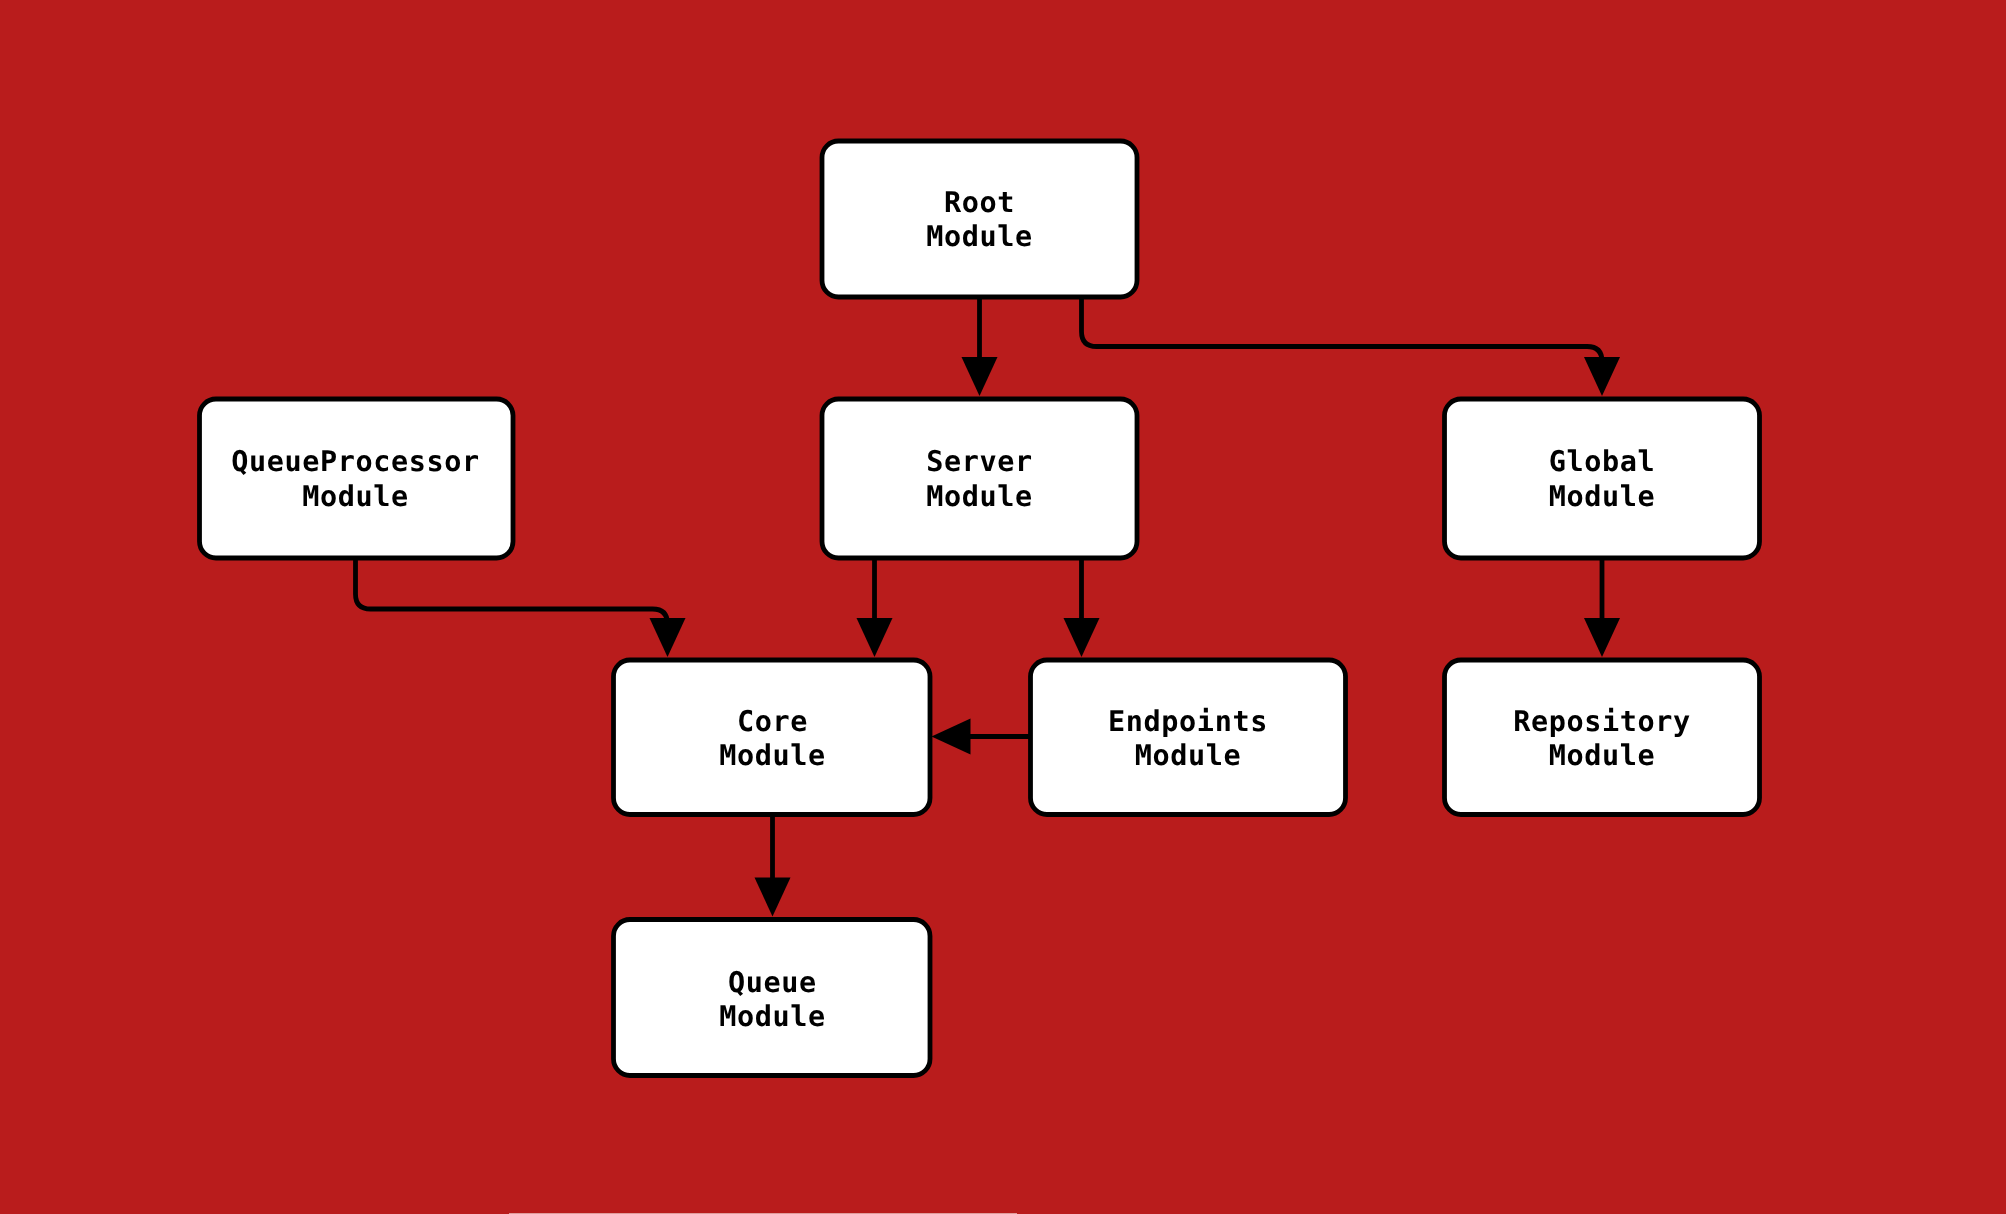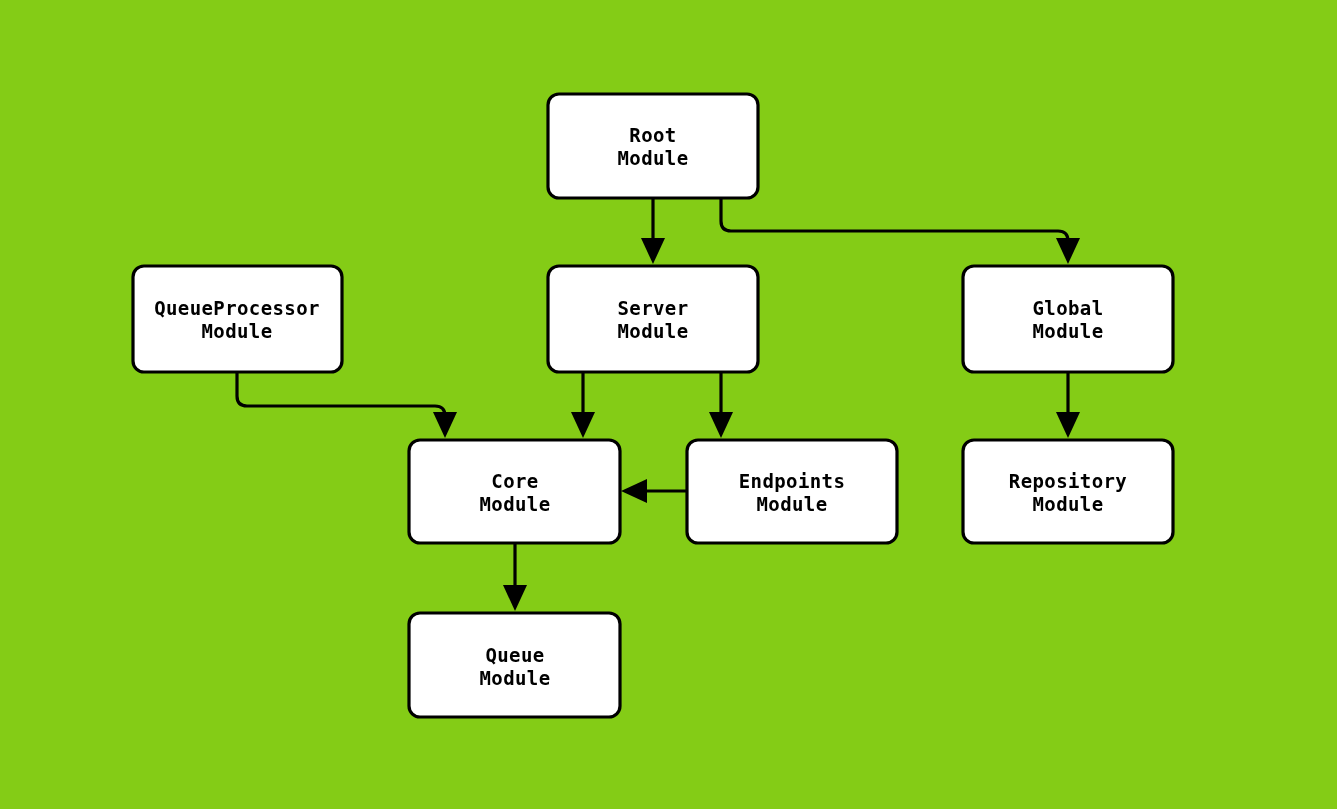--- a/index.html
+++ b/index.html
@@ -11,21 +11,21 @@
   body {
     width: 1337px;
     height: 809px;
     font-family: "DejaVu Sans Mono", "Liberation Mono", monospace;
     overflow: hidden;
   }
   #diagram-root {
     position: relative;
     width: 1337px;
     height: 809px;
-    background: #84cc16;
+    background: #b91c1c;
   }
   #diagram-svg {
     position: absolute;
     top: 0;
     left: 0;
     width: 1337px;
     height: 809px;
     display: block;
   }
   .node-box {

